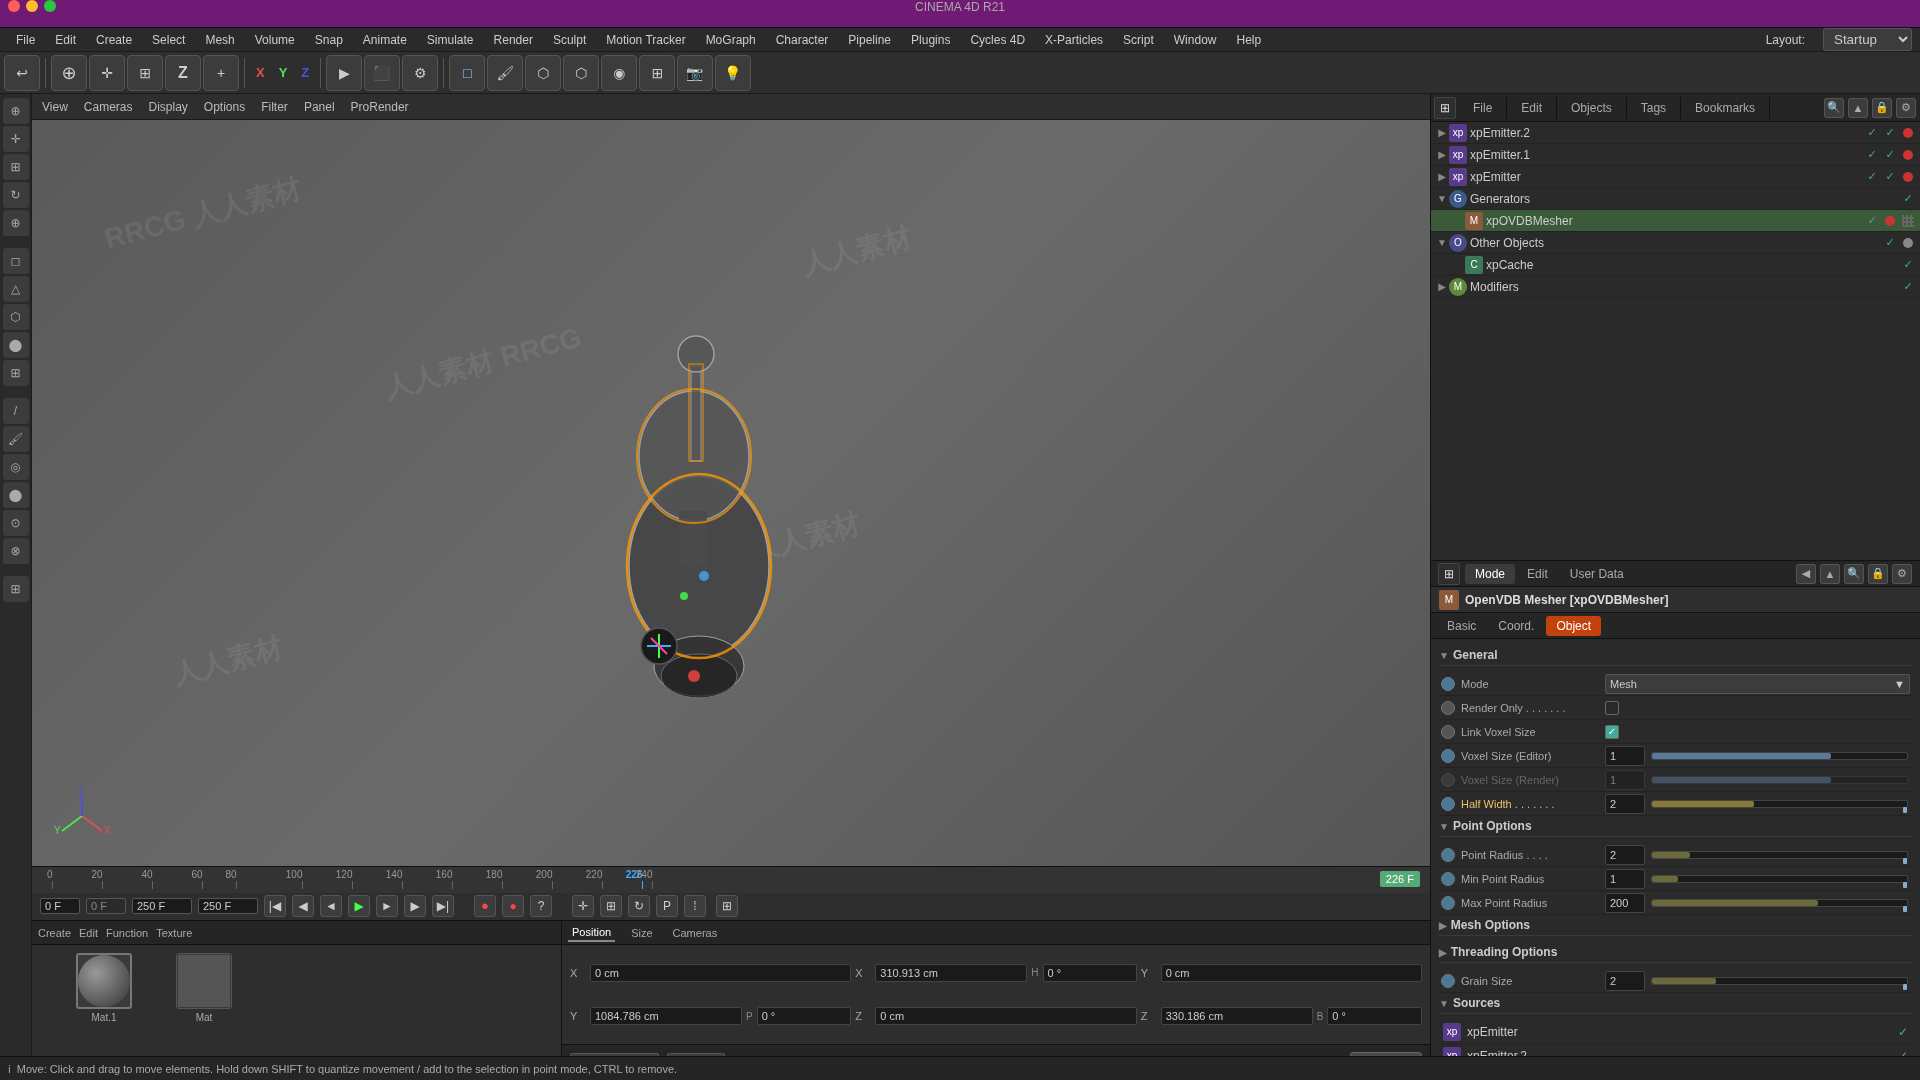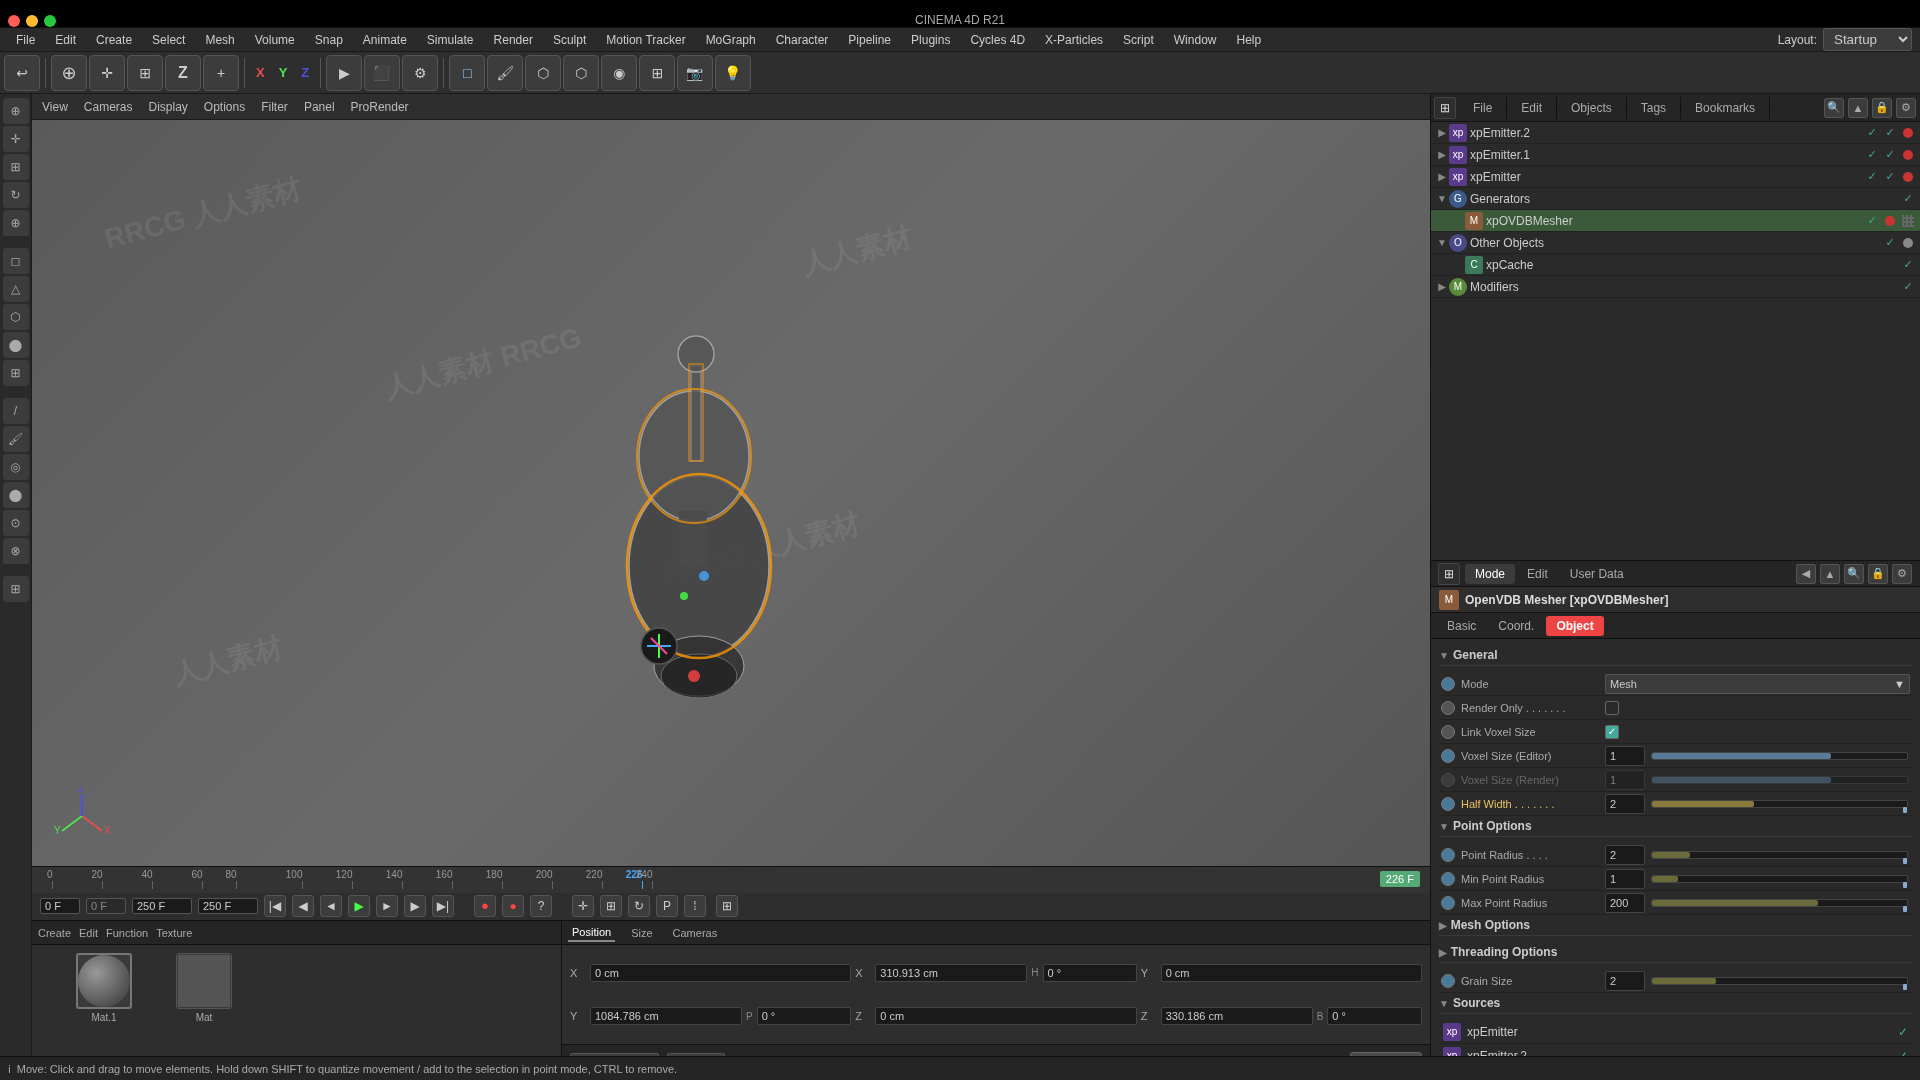--- a/index.html
+++ b/index.html
@@ -19,23 +19,23 @@
       padding: 2px 8px;
       color: #ccc;
       font-size: 12px;
       cursor: pointer;
       border-radius: 3px;
     }
 
     
     #title-bar {
       height: 28px;
-      background: #000000;
-      display: flex;
-      align-items: flex-end;
+      background: #701a75;
+      display: flex;
+      align-items: flex-start;
       padding: 0 8px;
       border-bottom: 1px solid #111;
       position: relative;
     }
     .traffic-lights { display: flex; gap: 6px; margin-right: 12px; }
     .tl { width: 12px; height: 12px; border-radius: 50%; }
     .tl-red { background: #ff5f57; }
     .tl-yellow { background: #febc2e; }
     .tl-green { background: #28c840; }
     #title-text { color: #aaa; font-size: 12px; position: absolute; left: 50%; transform: translateX(-50%); }
@@ -55,21 +55,21 @@
       background: #3c3c3c;
       border: 1px solid #555;
       border-radius: 4px;
       display: flex; align-items: center; justify-content: center;
       cursor: pointer;
       color: #ccc;
       font-size: 14px;
     }
     .toolbar-sep { width: 1px; height: 30px; background: #555; margin: 0 3px; }
     .toolbar-label { color: #ccc; font-size: 13px; font-weight: bold; padding: 0 6px; }
-    #layout-area { margin-left: auto; display: flex; align-items: center; gap: 6px; color: #ccc; font-size: 12px; }
+    #layout-area { margin-left: auto; display: flex; align-items: center; gap: 18px; color: #ccc; font-size: 12px; }
     #layout-select { background: #3c3c3c; border: 1px solid #555; color: #ccc; padding: 2px 6px; border-radius: 3px; }
 
     
     #main-layout {
       display: flex;
       height: calc(1080px - 24px - 28px - 42px);
     }
 
     
     #left-panel {
@@ -362,21 +362,21 @@
     #props-sub-tabs {
       height: 26px;
       background: #252525;
       display: flex;
       align-items: center;
       padding: 0 6px;
       gap: 2px;
       border-bottom: 1px solid #111;
     }
     .props-sub-tab { padding: 3px 10px; color: #aaa; font-size: 12px; cursor: pointer; border-radius: 3px; }
-    .props-sub-tab.active { background: #ef4444; color: #fff; font-weight: bold; }
+    .props-sub-tab.active { background: #c2410c; color: #fff; }
     #props-content { flex: 1; overflow-y: auto; padding: 6px 8px; }
     .props-section-header {
       display: flex;
       align-items: center;
       gap: 4px;
       margin-bottom: 6px;
       cursor: pointer;
       color: #ccc;
       font-size: 12px;
       font-weight: bold;

